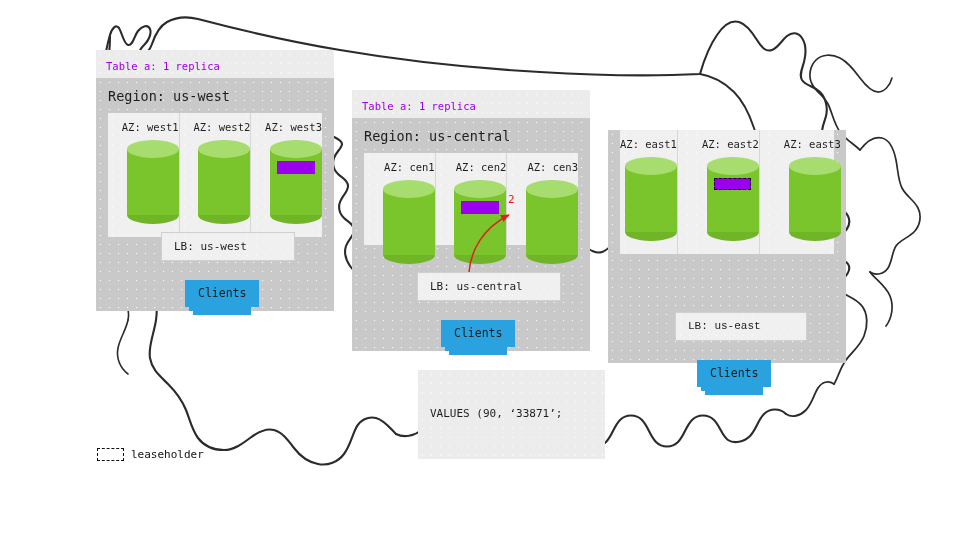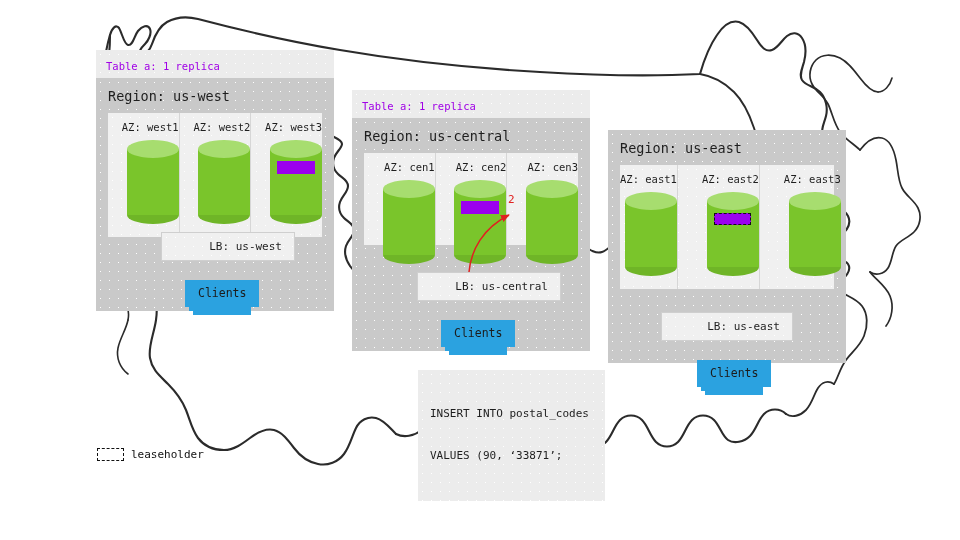--- a/index.html
+++ b/index.html
@@ -42,21 +42,21 @@
   .cyl-bot{position:absolute;left:0;background:#6fb527;border-radius:50%;}
   .replica{
     position:absolute;background:#9b00ee;z-index:4;
   }
   .replica.lease{border:1.5px dashed #111111;}
 
   
   .lb{
     position:absolute;background:#f0f0f0;border:1px solid #cfcfcf;
     font-size:11px;color:#1e1e1e;white-space:nowrap;
-    padding:7px 12px 7px 12px;line-height:13px;z-index:6;text-align:right;
+    padding:7px 12px 7px 12px;line-height:13px;z-index:6;text-align:left;
   }
 
   
   .clients{position:absolute;z-index:6;}
   .clients .sh{position:absolute;background:#2ba2e0;}
   .clients .face{
     position:relative;background:#2ba2e0;color:#1c1c1c;
     font-size:11.5px;line-height:13px;padding:7px 13px 7px 13px;white-space:nowrap;text-align:center;
   }
 
@@ -251,21 +251,20 @@
       <div class="sh" style="left:8px;top:8px;width:58px;height:27px;"></div>
       <div class="sh" style="left:4px;top:4px;width:58px;height:27px;"></div>
       <div class="face">
         <span>Clients</span>
       </div>
     </div>
   </div>
 
   <div class="region" style="left:608px;top:130px;width:238px;">
     <div class="region-body tex" style="height:233px;">
-      <div class="region-title">Region: us-east</div>
 
       <div class="az-row tex" style="height:124px;gap:24px;">
         <div class="az">
           <div class="az-label">AZ: east1</div>
           <div class="cyl" style="width:52px;height:84px;">
             <div class="cyl-bot" style="width:52px;height:18px;top:66px;"></div>
             <div class="cyl-body" style="width:52px;height:66px;top:9px;"></div>
             <div class="cyl-top" style="width:52px;height:18px;"></div>
           </div>
         </div>
@@ -281,34 +280,33 @@
         <div class="az">
           <div class="az-label">AZ: east3</div>
           <div class="cyl" style="width:52px;height:84px;">
             <div class="cyl-bot" style="width:52px;height:18px;top:66px;"></div>
             <div class="cyl-body" style="width:52px;height:66px;top:9px;"></div>
             <div class="cyl-top" style="width:52px;height:18px;"></div>
           </div>
         </div>
       </div>
     </div>
-    <div class="lb tex" style="left:53px;top:182px;width:106px;">
+    <div class="lb tex" style="left:67px;top:182px;width:106px;font-family:Liberation Mono, monospace;">
       <span>LB: us-east</span>
     </div>
     <div class="clients" style="left:89px;top:230px;">
       <div class="sh" style="left:8px;top:8px;width:58px;height:27px;"></div>
       <div class="sh" style="left:4px;top:4px;width:58px;height:27px;"></div>
       <div class="face">
         <span>Clients</span>
       </div>
     </div>
   </div>
 
   <div class="sqlbox tex" style="left:418px;top:370px;width:164px;">
-    <div>INSERT INTO postal_codes</div>
     <div>VALUES (90, ‘33871’;</div>
   </div>
 
   <svg id="arrowlayer" viewBox="0 0 960 540" xmlns="http://www.w3.org/2000/svg">
     <defs>
       <marker id="rh" markerWidth="7" markerHeight="7" refX="5.4" refY="3" orient="auto" markerUnits="strokeWidth">
         <path d="M0,0.4 L6,3 L0,5.6 Z" fill="#e02020"></path>
       </marker>
     </defs>
     <path d="M469,272 C471,250 483,228 509,215" fill="none" stroke="#e02020" stroke-width="1.5" marker-end="url(#rh)"></path>

